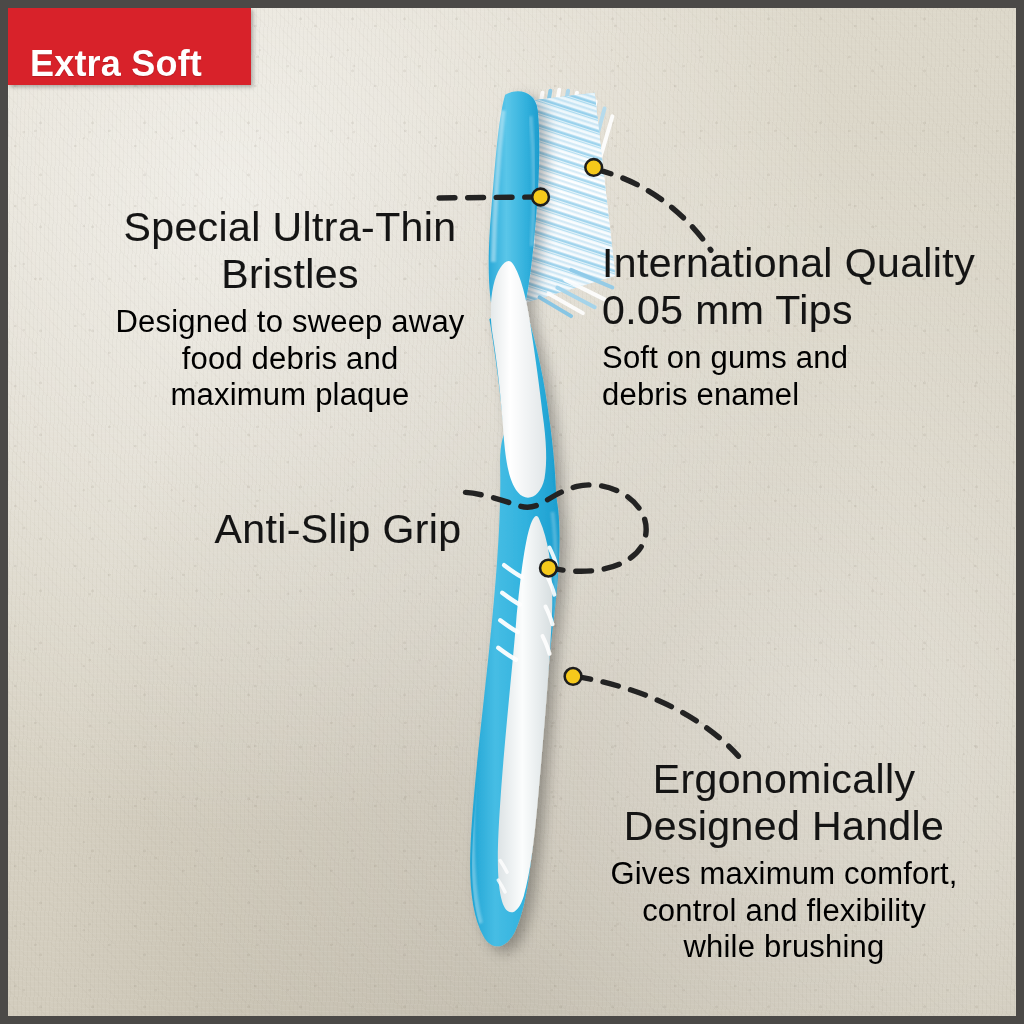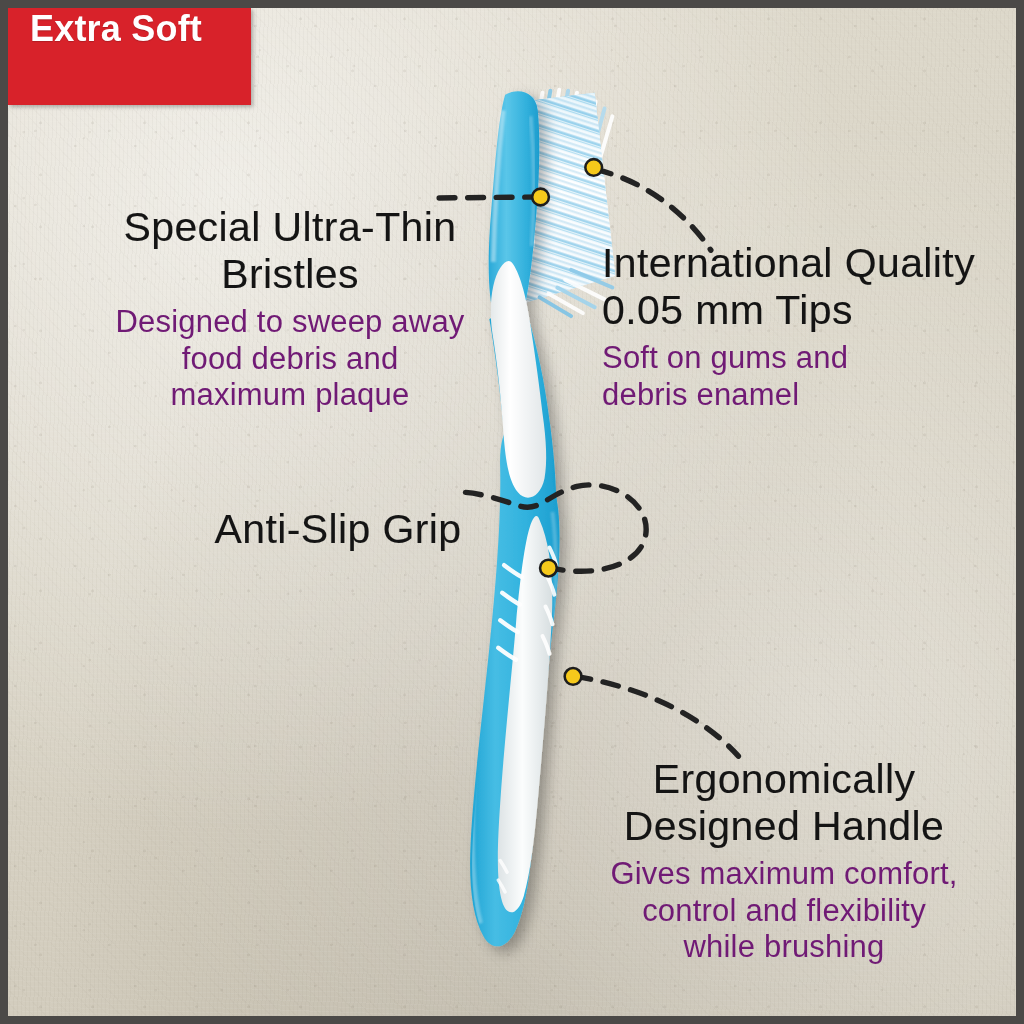--- a/index.html
+++ b/index.html
@@ -38,23 +38,23 @@
       radial-gradient(circle at 37% 66%, rgba(110,100,84,.45) 0 1.1px, transparent 1.5px),
       radial-gradient(circle at 63% 21%, rgba(110,100,84,.45) 0 1.3px, transparent 1.7px),
       radial-gradient(circle at 86% 48%, rgba(110,100,84,.4) 0 1px, transparent 1.4px),
       radial-gradient(circle at 24% 88%, rgba(110,100,84,.4) 0 1.2px, transparent 1.6px);
     background-size:60px 60px,74px 74px,52px 52px,88px 88px,66px 66px;
   }
 
   
   #badge{
     position:absolute;left:0;top:0;
-    width:243px;height:97px;
+    width:243px;height:77px;
     background:#d8222a;
-    display:flex;align-items:flex-start;
+    display:flex;align-items:flex-end;
     z-index:30;
     box-shadow:2px 2px 4px rgba(0,0,0,.28);
   }
   #badge .t{
     color:#fff;font-size:36px;font-weight:bold;
     letter-spacing:.2px;padding-left:22px;
     font-family:"Liberation Sans",sans-serif;
     text-shadow:0 1px 1px rgba(0,0,0,.18);
   }
 
@@ -64,21 +64,21 @@
     color:#141414;
     font-family:"Liberation Sans",sans-serif;
     font-weight:300;
     font-size:41px;
     line-height:1.15;
     letter-spacing:.4px;
     white-space:pre-line;
     -webkit-text-stroke:.1px #141414;
   }
   .sb{
-    color:#701a75;
+    color:#000000;
     font-family:"Liberation Sans",sans-serif;
     font-weight:300;
     font-size:31px;
     line-height:1.18;
     letter-spacing:.2px;
     white-space:pre-line;
     margin-top:6px;
   }
 
   #c-bristles{left:72px;top:196px;width:420px;text-align:center;}

